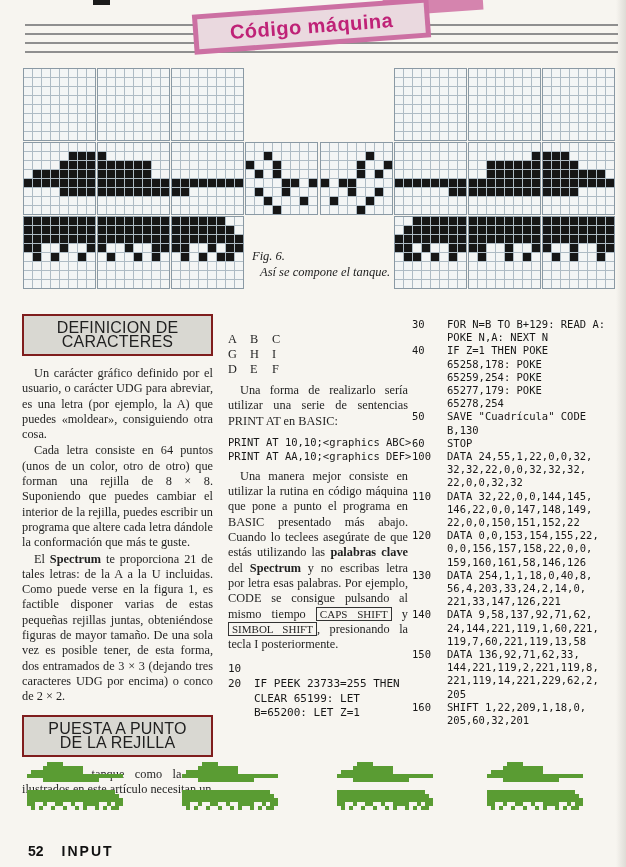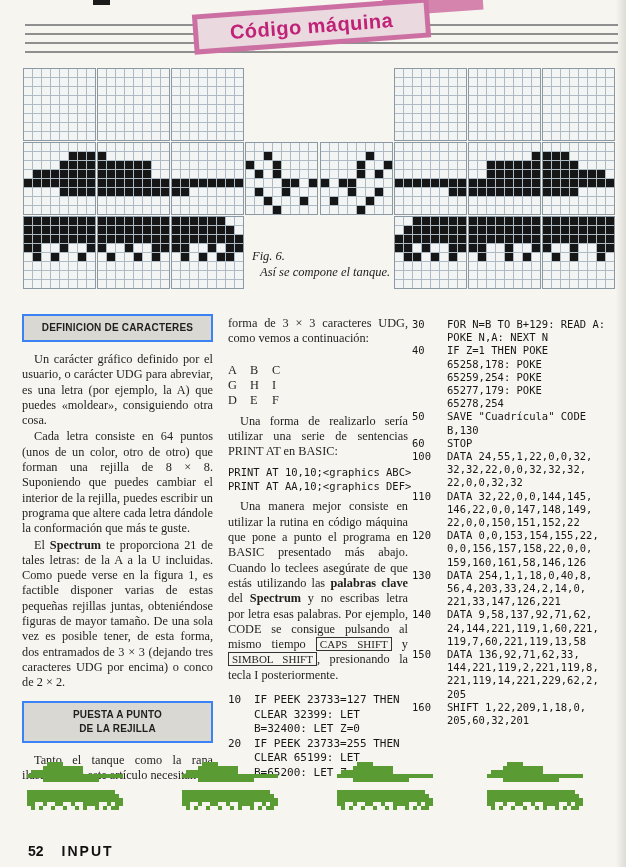--- a/index.html
+++ b/index.html
@@ -25,22 +25,22 @@
   .udg-grid .c{background:#f3f5f5;}
   .udg-grid .c.on{background:#161616;}
   #figure-caption{position:absolute; left:252px; top:248px; font-style:italic;
                   font-size:12.5px; color:#222; line-height:16px;}
   #figure-caption .l2{padding-left:8px;}
   
   .col{position:absolute; color:#1f1f1f; font-size:12.3px; line-height:15.3px; text-align:justify;}
   #col-left{left:22px; top:314px; width:191px;}
   #col-mid{left:228px; top:316px; width:180px;}
   #col-right{left:412px; top:318px; width:212px;}
-  .secbox{border:2px solid #3b82f6; background:#d9d8d2; text-align:center;
-          font-family:"Liberation Sans", sans-serif; font-weight:bold; font-size:10px;
+  .secbox{border:2px solid #7f1d1d; background:#d9d8d2; text-align:center;
+          font-family:"Liberation Sans", sans-serif; font-weight:normal; font-size:16px;
           letter-spacing:.2px; padding:5px 2px; line-height:14px; margin-bottom:10px;}
   .para{margin:0 0 1px 0; text-indent:12px;}
   .para.noindent{text-indent:0;}
   .b{font-weight:bold;}
   .key{border:1px solid #333; padding:0 3px; font-size:11px; white-space:nowrap;
        font-family:"Liberation Serif", serif;}
   #letters{margin:16px 0 6px 0; text-align:left;}
   #letters div{line-height:15px;}
   #letters span{display:inline-block; width:22px;}
   .code{font-family:"DejaVu Sans Mono", monospace; color:#171717; text-align:left;}
@@ -1413,40 +1413,34 @@
     <p class="para">Cada letra consiste en 64 puntos (unos de un color, otro de otro) que forman una rejilla de 8 × 8. Suponiendo que puedes cambiar el interior de la rejilla, puedes escribir un programa que altere cada letra dándole la conformación que más te guste.</p>
     <p class="para"><span>El </span><span class="b">Spectrum</span><span> te proporciona 21 de tales letras: de la A a la U incluidas. Como puede verse en la figura 1, es factible disponer varias de estas pequeñas rejillas juntas, obteniéndose figuras de mayor tamaño. De una sola vez es posible tener, de esta forma, dos entramados de 3 × 3 (dejando tres caracteres UDG por encima) o conco de 2 × 2.</span></p>
     <div class="secbox" style="margin-top:10px">
       <div>PUESTA A PUNTO</div>
       <div>DE LA REJILLA</div>
     </div>
     <p class="para">Tanto el tanque como la rana ilustrados en este artículo necesitan un</p>
   </div>
 
   <div id="col-mid" class="col">
-    <p class="para noindent">forma de 3 × 3 caracteres UDG, como vemos a continuación:</p>
     <div id="letters">
         <div><span>A</span><span>B</span><span>C</span></div>
         <div><span>G</span><span>H</span><span>I</span></div>
         <div><span>D</span><span>E</span><span>F</span></div>
       </div>
     <p class="para">Una forma de realizarlo sería utilizar una serie de sentencias PRINT AT en BASIC:</p>
     <div id="code1" class="code">
         <div>PRINT AT 10,10;&lt;graphics ABC&gt;</div>
         <div>PRINT AT AA,10;&lt;graphics DEF&gt;</div>
       </div>
     <p class="para"><span>Una manera mejor consiste en utilizar la rutina en código máquina que pone a punto el programa en BASIC presentado más abajo. Cuando lo teclees asegúrate de que estás utilizando las </span><span class="b">palabras clave</span><span> del </span><span class="b">Spectrum</span><span> y no escribas letra por letra esas palabras. Por ejemplo, CODE se consigue pulsando al mismo tiempo </span><span class="key">CAPS SHIFT</span><span> y </span><span class="key">SIMBOL SHIFT</span><span>, presionando la tecla I posteriormente.</span></p>
     <div id="code2" class="code">
         <div class="stmt">
           <span class="num">10</span>
-          <div class="lines">
-            <div>IF PEEK 23733=127 THEN</div>
-            <div>CLEAR 32399: LET</div>
-            <div>B=32400: LET Z=0</div>
-          </div>
         </div>
         <div class="stmt">
           <span class="num">20</span>
           <div class="lines">
             <div>IF PEEK 23733=255 THEN</div>
             <div>CLEAR 65199: LET</div>
             <div>B=65200: LET Z=1</div>
           </div>
         </div>
       </div>

